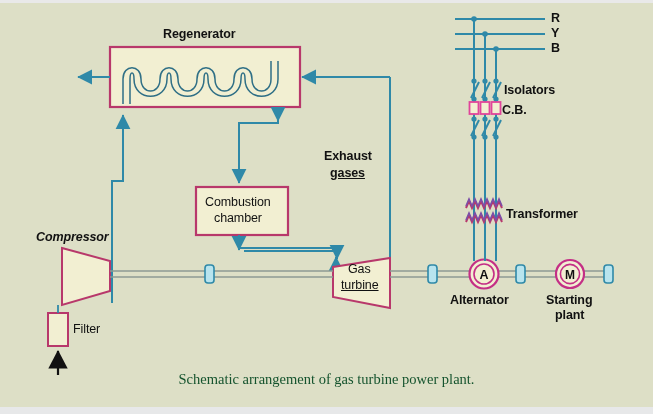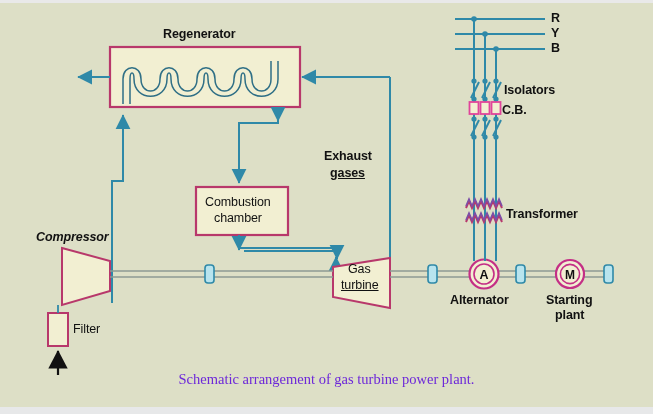--- a/index.html
+++ b/index.html
@@ -22,21 +22,21 @@
     letter-spacing:-0.1px;
   }
   .lbl.b{font-weight:600;}
   .caption{
     position:absolute;
     left:0;width:653px;
     top:368px;
     text-align:center;
     font-family:"Liberation Serif",serif;
     font-size:14.5px;
-    color:#6d28d9;
+    color:#14532d;
   }
   .bottomstrip{
     position:absolute;left:0;top:404px;width:653px;height:10px;
     background:#e7e8e9;
   }
 </style>
 </head>
 <body>
 
 <div id="page">

